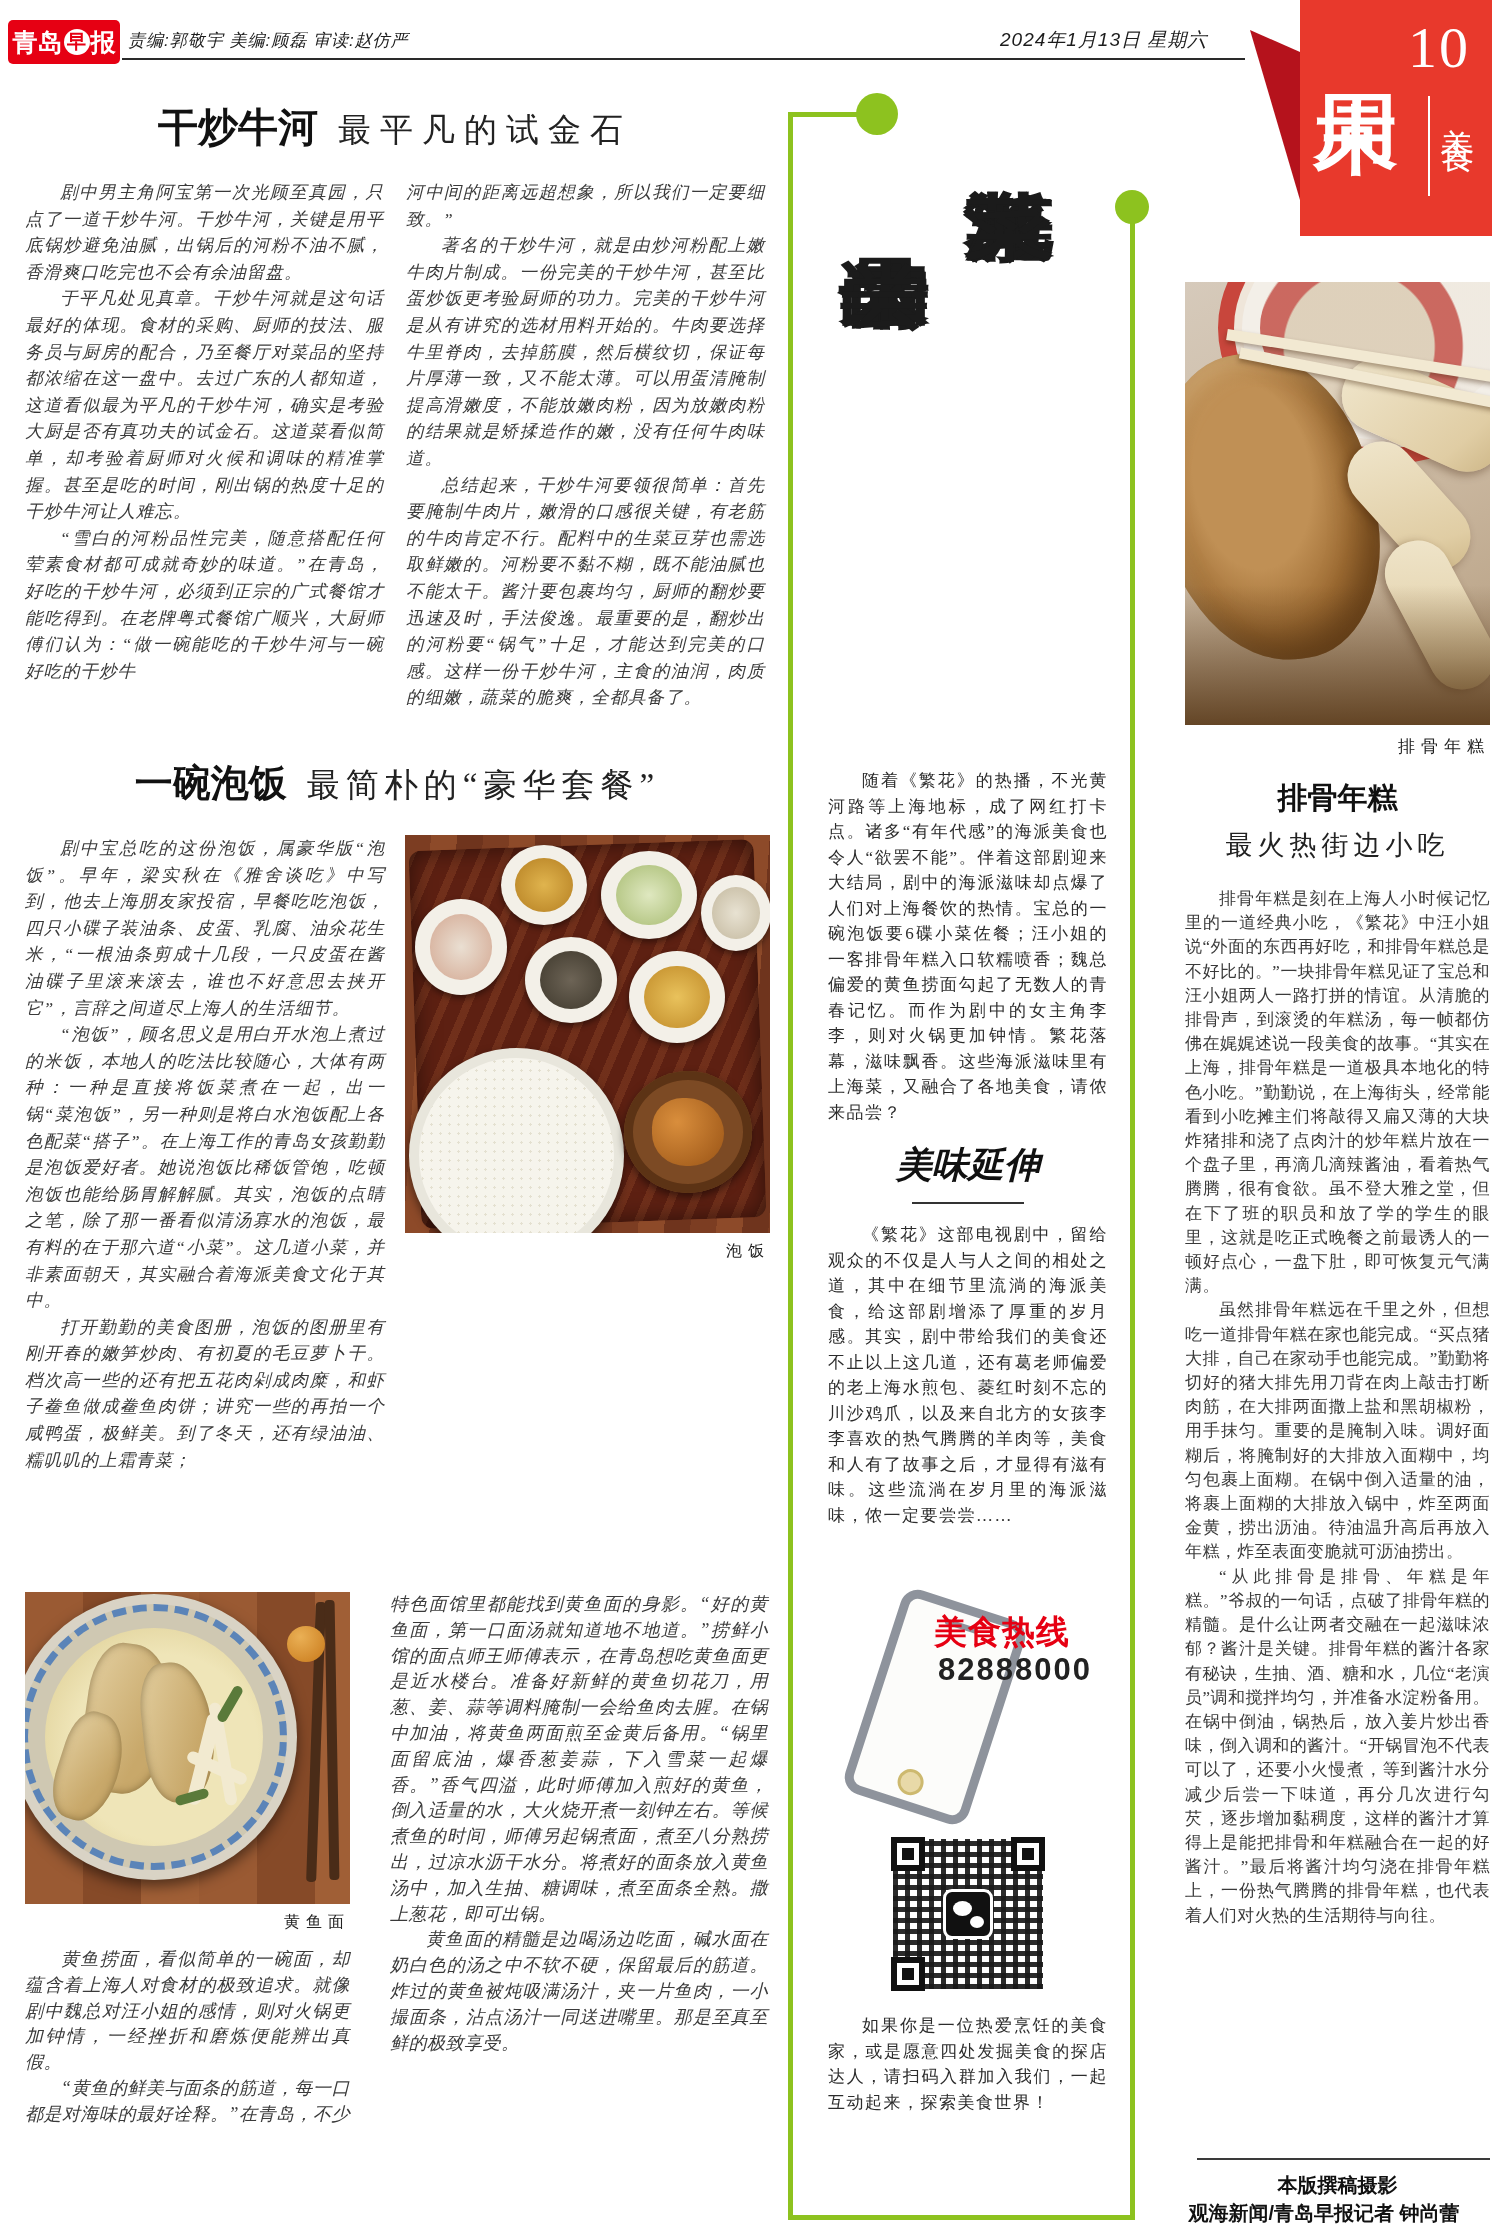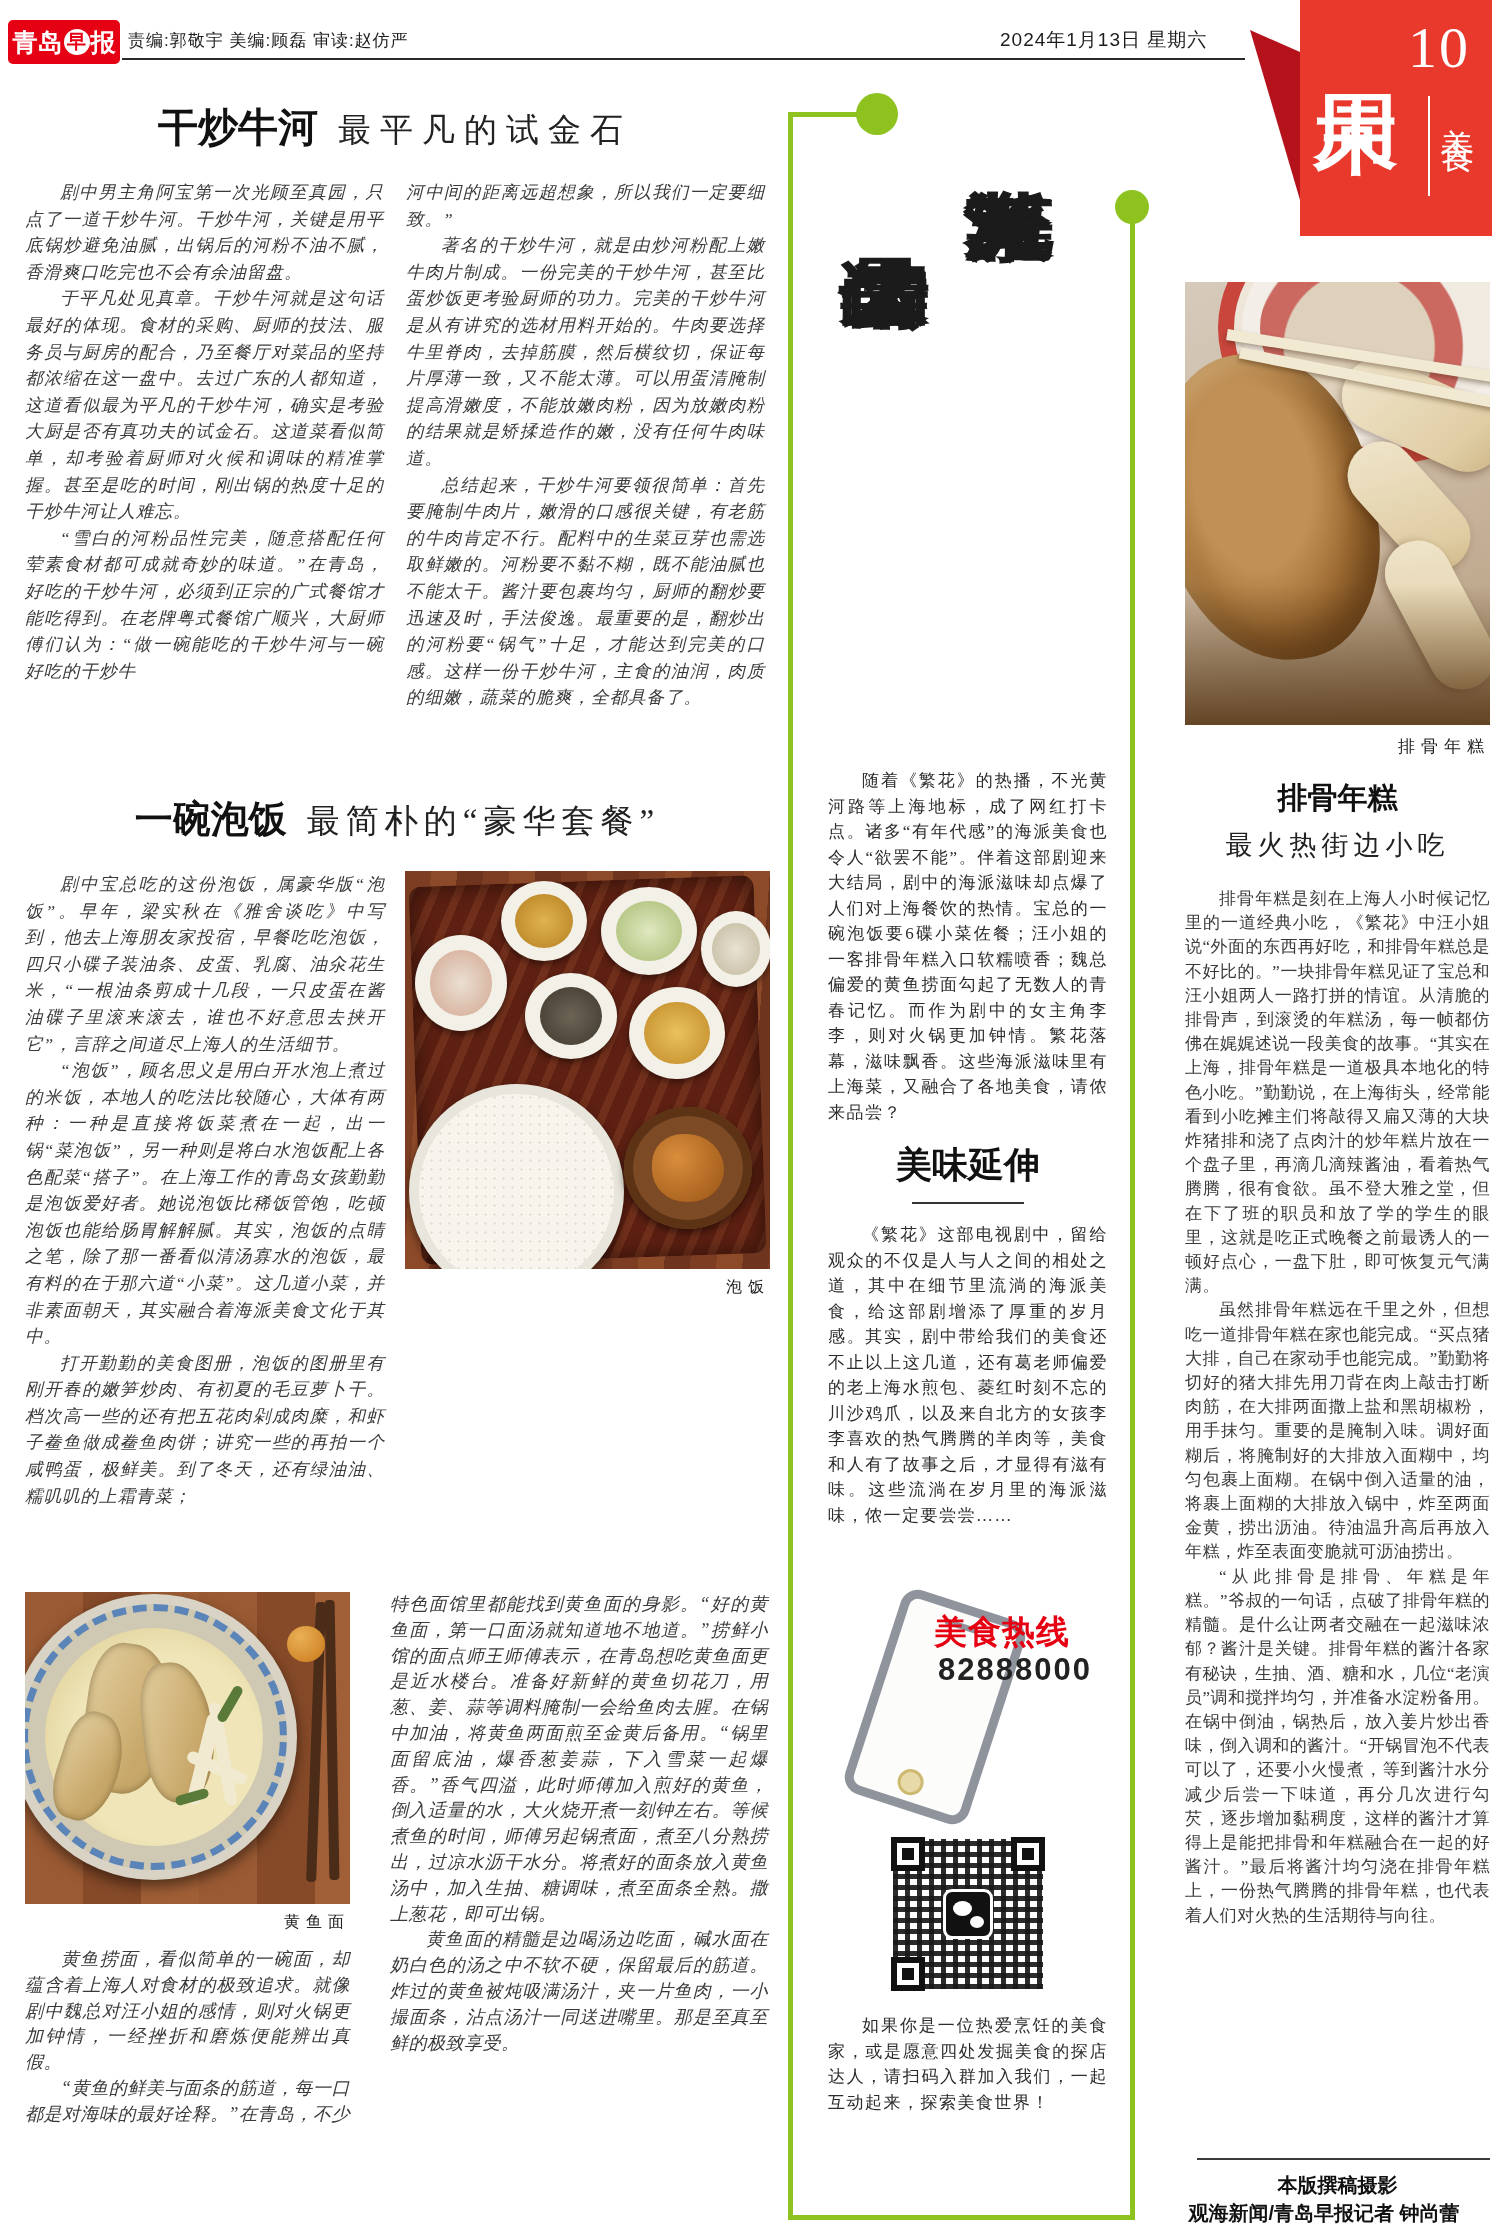--- a/index.html
+++ b/index.html
@@ -1,19 +1,19 @@
 <!DOCTYPE html>
 <html><head>
 <meta charset="utf-8">
 <style>
   html,body{margin:0;padding:0;background:#ffffff;}
   #page{position:relative;width:1500px;height:2237px;background:#fff;overflow:hidden;
         font-family:"Liberation Serif",serif;color:#2f2f2f;}
   .abs{position:absolute;}
-  .sans{font-family:"Liberation Sans",sans-serif;}
+  .sans{font-family:"Liberation Sans",sans-serif;font-style:italic;}
 
   
   #logo{left:8px;top:20px;width:112px;height:44px;background:#e60013;border-radius:5px;
         display:flex;align-items:center;justify-content:center;gap:1px;color:#fff;
         font-weight:900;font-size:25px;}
   #logo .circ{width:26px;height:26px;background:#fff;color:#e60013;border-radius:50%;
         display:flex;align-items:center;justify-content:center;font-size:19px;font-weight:900;}
   #editors{left:128px;top:29px;font-size:17px;color:#1c1c1c;letter-spacing:1px;}
   #date{left:1000px;top:27px;font-size:19px;color:#1c1c1c;letter-spacing:1px;}
   #head-rule{left:122px;top:58px;width:1123px;height:2px;background:#2a2a2a;}
@@ -37,21 +37,21 @@
   .col p{margin:0;text-align:justify;color:#3a3a3a;font-style:italic;}
   .col p.ind{text-indent:2em;}
   .caption{text-align:right;font-size:16px;color:#222;letter-spacing:6px;margin-top:8px;}
 
   #a1{left:25px;top:100px;width:740px;}
   #a1 .art-title{margin-bottom:24px;}
   #a1 .t1{font-size:40px;} #a1 .t2{font-size:33px;letter-spacing:9px;}
   #a1 .cols{gap:22px;} #a1 .col{width:359px;}
   #a1 p{font-size:17.5px;line-height:26.6px;letter-spacing:1px;}
 
-  #a2{left:25px;top:758px;width:745px;margin-top:36px;}
+  #a2{left:25px;top:758px;width:745px;}
   #a2 .art-title{margin-bottom:26px;}
   #a2 .t1{font-size:38px;} #a2 .t2{font-size:33px;letter-spacing:6px;}
   #a2 .cols{gap:20px;} #a2 .colA{width:360px;} #a2 .colB{width:365px;}
   #a2 p{font-size:17.5px;line-height:26.6px;letter-spacing:1px;}
   #a2 .colB .txt{margin-top:12px;}
 
   #a3{left:25px;top:1592px;width:743px;}
   #a3 .art-title{margin-bottom:30px;}
   #a3 .t1{font-size:38px;} #a3 .t2{font-size:33px;letter-spacing:6px;}
   #a3 .cols{gap:40px;} #a3 .colA{width:325px;} #a3 .colB{width:378px;}

